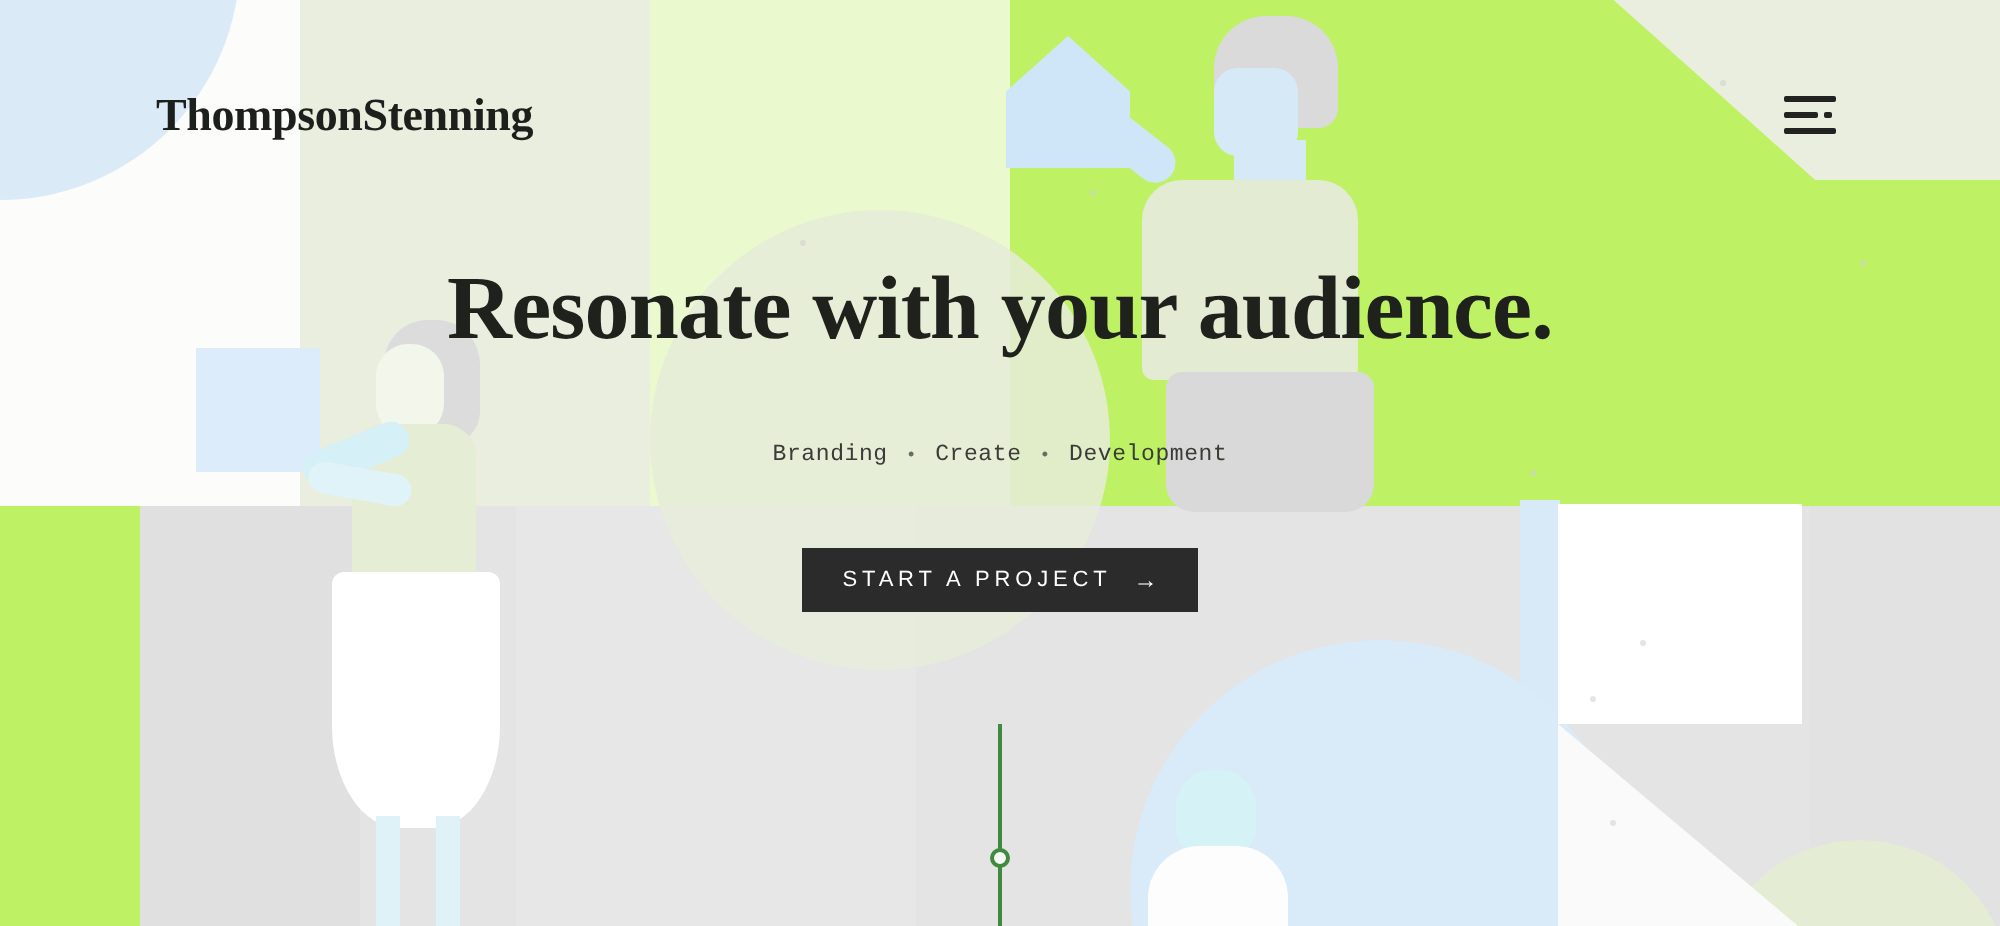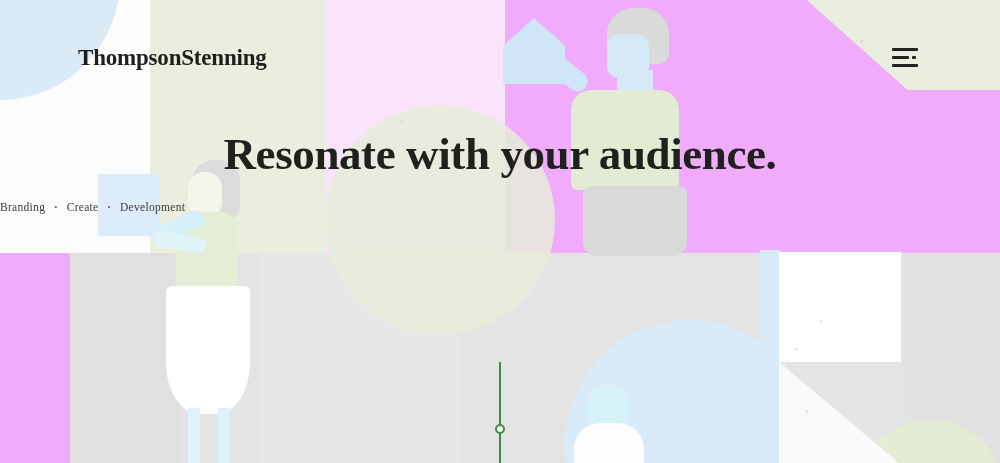--- a/index.html
+++ b/index.html
@@ -10,21 +10,21 @@
     overflow: hidden;
     font-family: "Liberation Sans", sans-serif;
     background: #fafafa;
   }
 
   .hero {
     position: relative;
     width: 1000px;
     height: 463px;
     overflow: hidden;
-    background: #f0abfc;
+    background: #bef264;
   }
 
   
   .bg-layer {
     position: absolute;
     inset: 0;
     overflow: hidden;
     pointer-events: none;
   }
 
@@ -302,38 +302,40 @@
   
   .content {
     position: absolute;
     left: 0;
     top: 0;
     width: 1000px;
     height: 463px;
     z-index: 15;
     display: flex;
     flex-direction: column;
+    align-items: center;
     pointer-events: none;
+    gap: 10px;
   }
 
   .headline {
     font-family: "Liberation Serif", serif;
     font-weight: bold;
     font-size: 45px;
     line-height: 49px;
     color: #1e211c;
     text-align: center;
     margin-top: 130px;
     letter-spacing: -0.4px;
   }
   .headline .line { display: block; }
 
   .eyebrow {
-    margin-top: 22px;
-    font-family: Liberation Serif, serif;
+    margin-top: 32px;
+    font-family: Liberation Mono, monospace;
     font-size: 11.5px;
     color: #3b3b38;
     letter-spacing: 0.3px;
     display: flex;
     align-items: center;
     gap: 9px;
   }
   .eyebrow .sep { font-size: 9px; color: #6a6a66; }
 
   .cta {
@@ -458,20 +460,24 @@
     </h1>
 
     <div class="eyebrow">
       <span>Branding</span>
       <span class="sep">•</span>
       <span>Create</span>
       <span class="sep">•</span>
       <span>Development</span>
     </div>
 
+    <button class="cta">
+      <span>START A PROJECT</span>
+      <span class="arrow">→</span>
+    </button>
   </div>
 
   <div class="scroll-ind">
     <div class="line"></div>
     <div class="dot"></div>
   </div>
 
 </div>
 
 </body></html>

